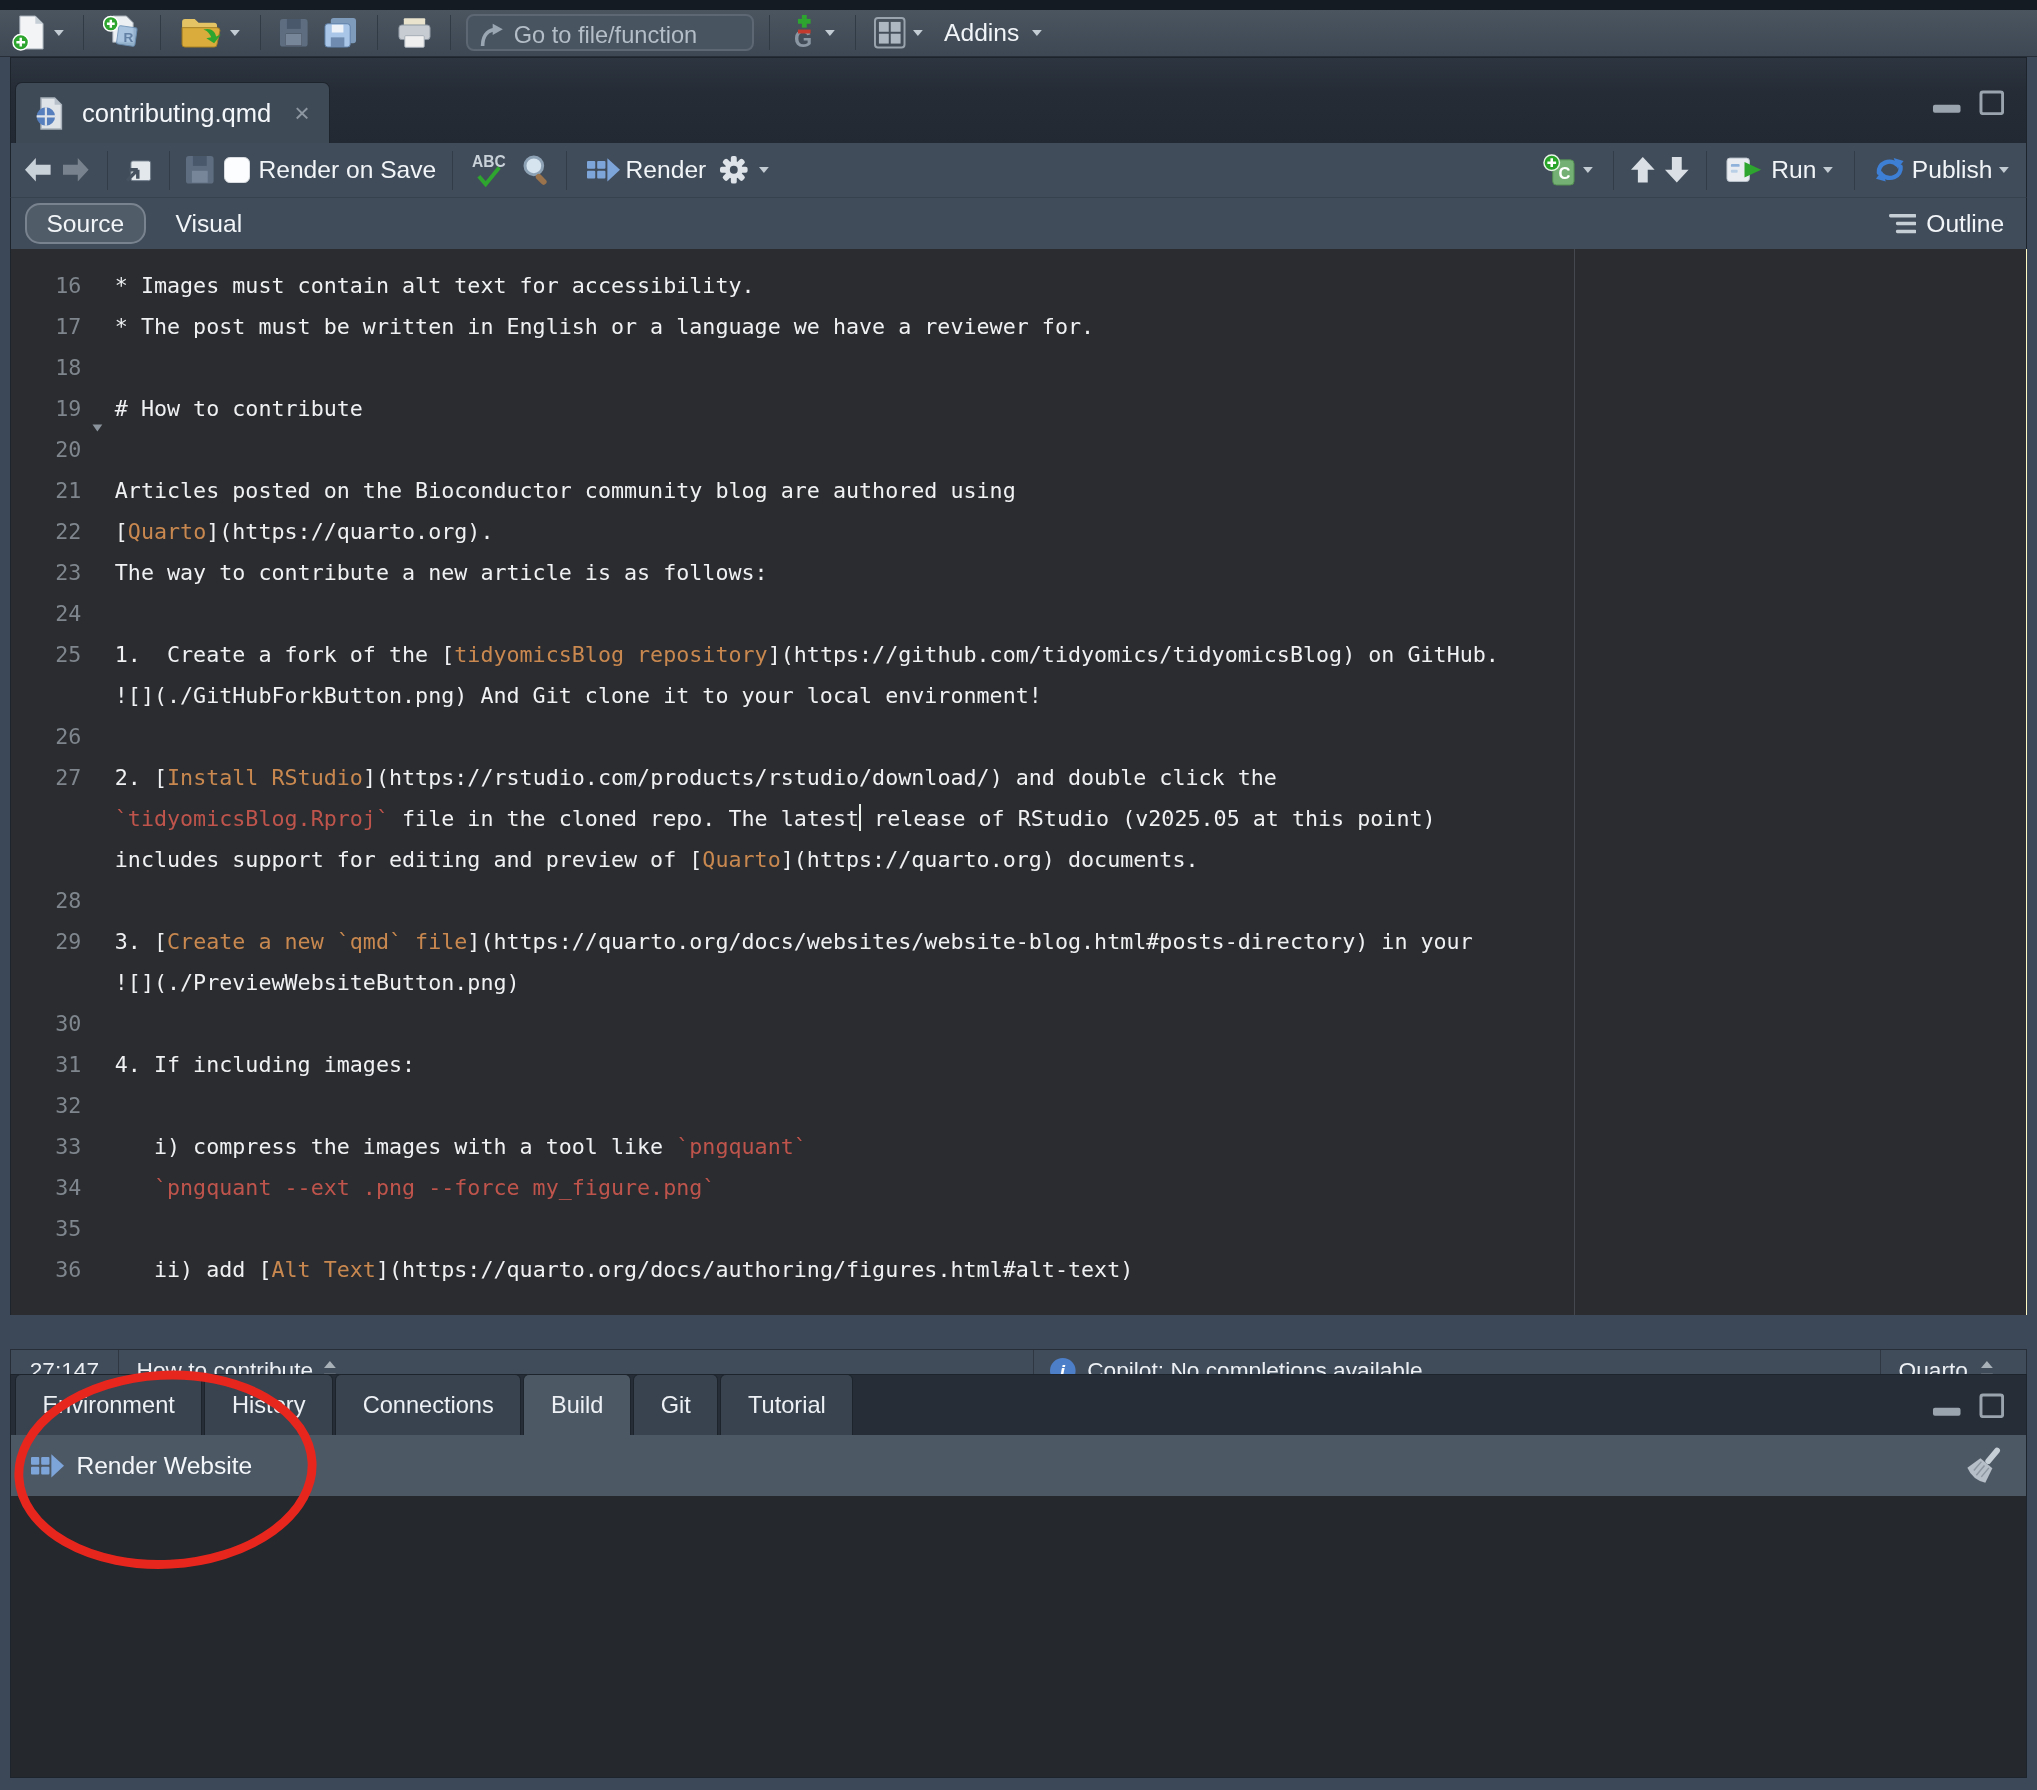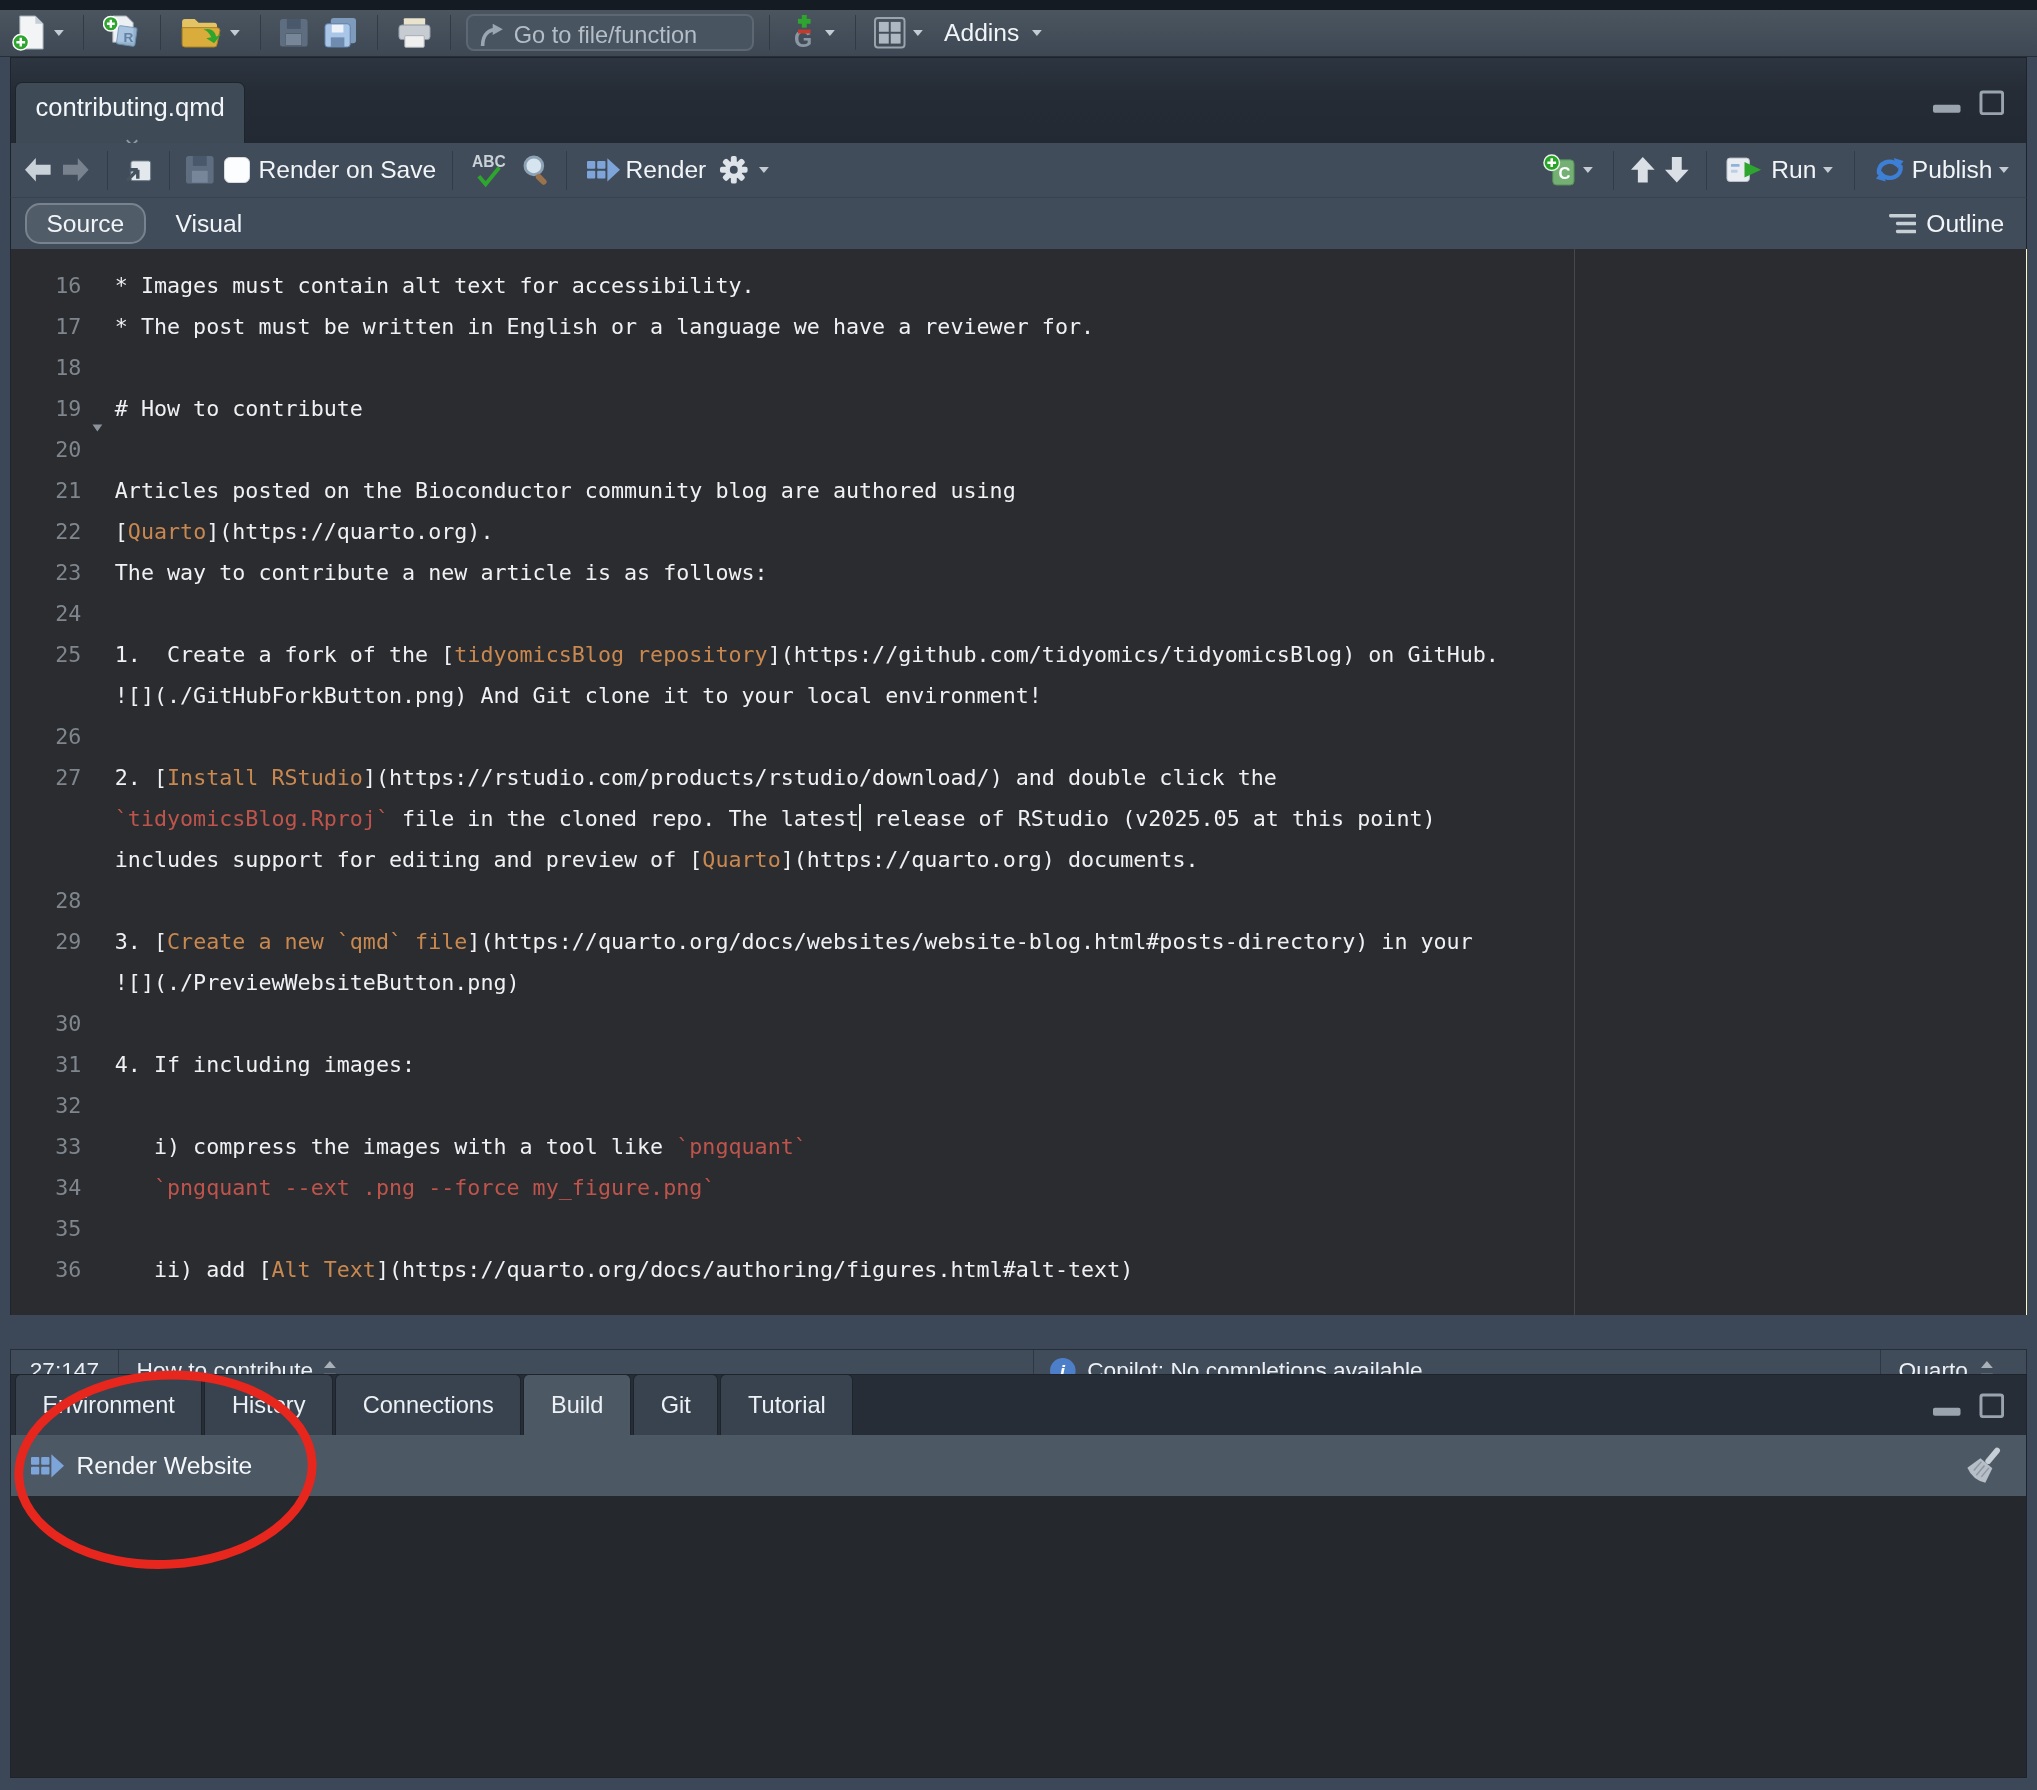--- a/index.html
+++ b/index.html
@@ -30,21 +30,21 @@
   .addins-label { font-size:24.6px; color:#F2F5F8; padding:0 5.9px; }
   
   .pane { position:absolute; left:9.9px; width:2017px; }
   #tabstrip {
     top:57px; height:86px; background:linear-gradient(#2D3540 0%,#252C36 40%,#222932 100%);
     border:1px solid #1E242C; border-bottom:none;
   }
   #file-tab {
     position:absolute; left:3.9px; bottom:0; height:61px; background:#3F4A57;
     border-radius:6.9px 6.9px 0 0; border:1px solid #1E242C; border-bottom:none;
-    display:flex; align-items:center; gap:10px; padding:0 19.7px;flex-direction:column;
+    display:flex; align-items:center; gap:19px; padding:0 19.7px;
   }
   #file-tab .tab-title { font-size:25.6px; color:#F4F7FA; }
   #file-tab .close-x { font-size:26.6px; color:#8D97A1; line-height:1; margin-left:3.9px; }
   .winctl { position:absolute; right:21.7px; display:flex; gap:15.8px; align-items:center; }
   
   #ed-toolbar {
     top:143px; height:54px; background:#414C5A;
     border-left:1px solid #1E242C; border-right:1px solid #1E242C;
     display:flex; align-items:center; padding:0 11.8px; gap:8.9px;
   }

